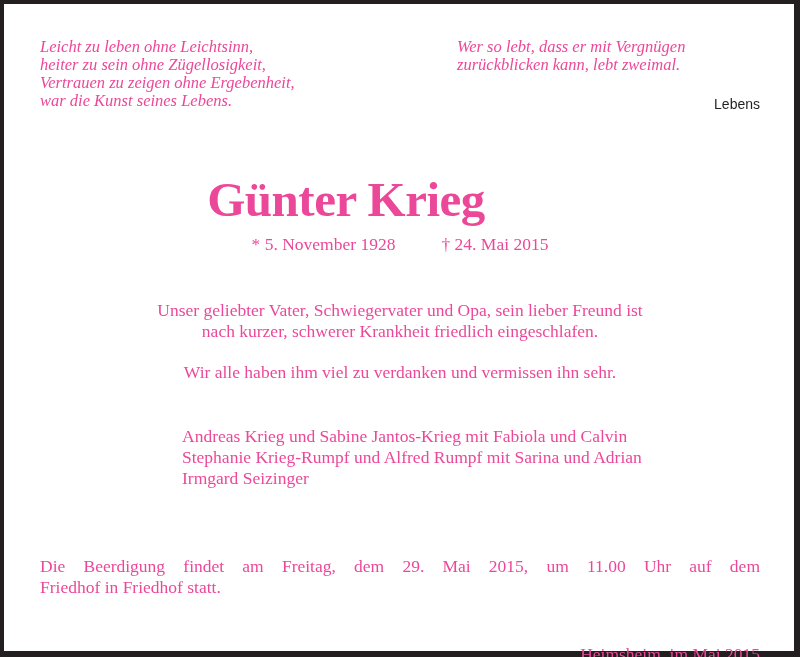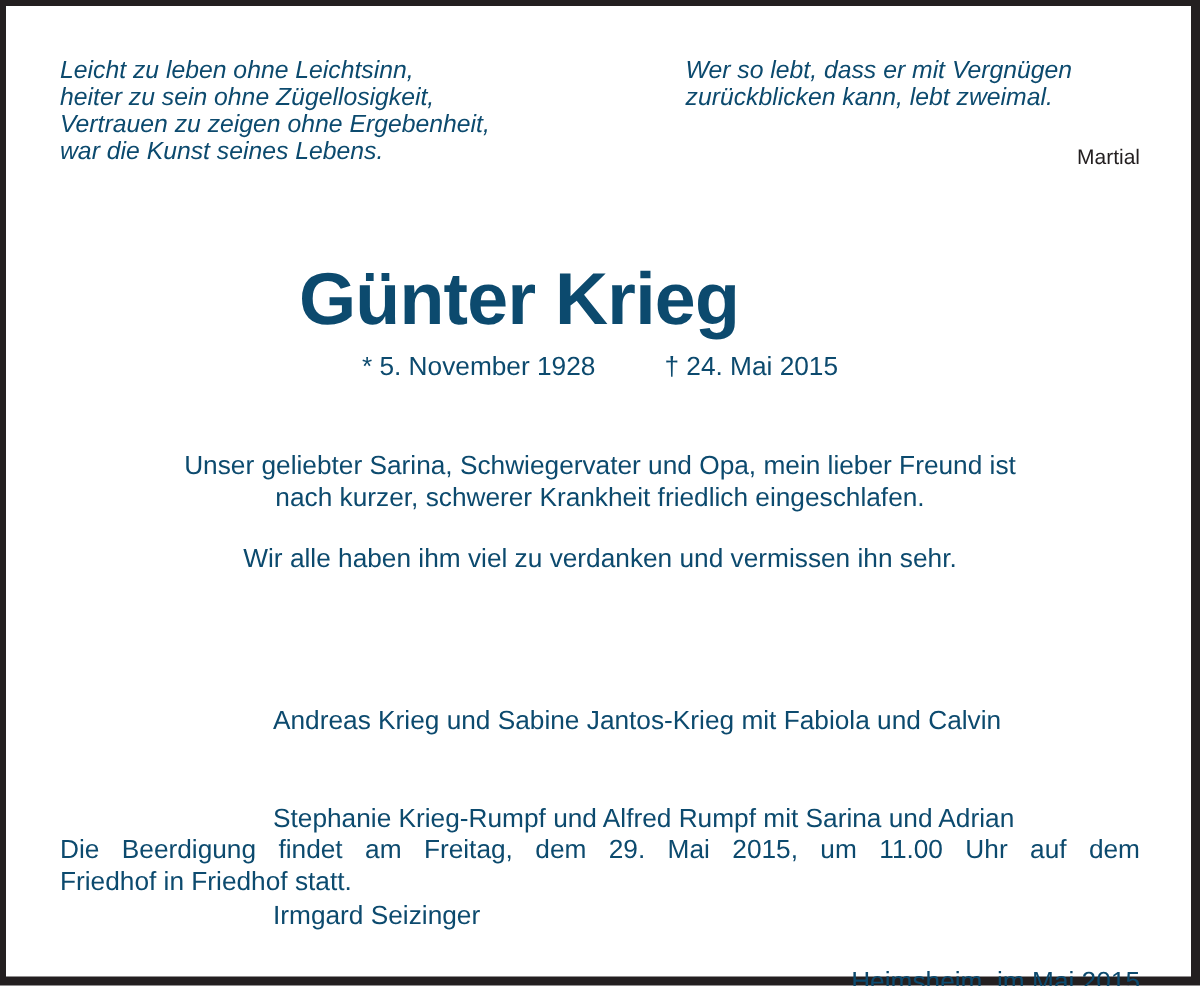--- a/index.html
+++ b/index.html
@@ -4,65 +4,65 @@
 <style>
   html, body { margin: 0; padding: 0; background: #ffffff; }
   body { width: 800px; height: 657px; overflow: hidden; }
   .frame {
     position: absolute; left: 0; top: 0;
     width: 800px; height: 657px; box-sizing: border-box;
     border-top: 4px solid #231f20; border-left: 4px solid #231f20;
     border-right: 6px solid #231f20; border-bottom: 6px solid #231f20;
     background: #ffffff;
   }
-  .t { position: absolute; color: #0c4a6e; font-family: Liberation Sans, sans-serif; white-space: nowrap; margin: 0; }
+  .t { position: absolute; color: #ec4899; font-family: Liberation Serif, serif; white-space: nowrap; margin: 0; }
   .quote { font-style: italic; font-size: 16.5px; line-height: 18px; }
   .quote-left { left: 40px; top: 38px; }
   .quote-right { left: 457px; top: 38px; }
   .attrib { position: absolute; right: 40px; top: 96px; font-size: 14px; font-style: normal; color:#231f20; font-family: "Liberation Sans", sans-serif; }
   .name { left: 0; width: 692px; top: 172px; text-align: center; font-weight: bold; font-size: 49px; line-height: 56px; letter-spacing: -0.5px; }
   .dates { top: 233px; left: 0; width: 800px; text-align: center; font-size: 17.5px; line-height: 22px; }
   .dates span { display: inline-block; }
   .dates .gap { width: 46px; }
   .body { left: 0; width: 800px; text-align: center; font-size: 17.5px; line-height: 21px; }
   .body1 { top: 300px; }
   .body2 { top: 362px; }
   .mourn { left: 182px; top: 426px; font-size: 17.5px; line-height: 21px; }
   .mourn .label { margin-bottom: 3px; display: block; }
-  .mourn .line { display: block; margin-top: 44px; }
+  .mourn .line { display: block; }
   .funeral { left: 40px; top: 556px; width: 720px; font-size: 17.5px; line-height: 21px; white-space: normal; text-align: justify; text-align-last: left; }
   .funeral .l1 { display: block; text-align: justify; text-align-last: justify; }
   .place { right: 40px; top: 596px; font-size: 17.5px; line-height: 21px; margin-top: 48px; }
 </style>
 </head>
 <body>
 
 <div class="frame"></div>
 
 <div class="t quote quote-left">
   <div>Leicht zu leben ohne Leichtsinn,</div>
   <div>heiter zu sein ohne Zügellosigkeit,</div>
   <div>Vertrauen zu zeigen ohne Ergebenheit,</div>
   <div>war die Kunst seines Lebens.</div>
 </div>
 
 <div class="t quote quote-right">
   <div>Wer so lebt, dass er mit Vergnügen</div>
   <div>zurückblicken kann, lebt zweimal.</div>
 </div>
-<div class="attrib">Martial</div>
+<div class="attrib">Lebens</div>
 
 <h1 class="t name">Günter Krieg</h1>
 
 <div class="t dates">
   <span>* 5. November 1928</span><span class="gap"></span><span>† 24. Mai 2015</span>
 </div>
 
 <div class="t body body1">
-  <div>Unser geliebter Sarina, Schwiegervater und Opa, mein lieber Freund ist</div>
+  <div>Unser geliebter Vater, Schwiegervater und Opa, sein lieber Freund ist</div>
   <div>nach kurzer, schwerer Krankheit friedlich eingeschlafen.</div>
 </div>
 
 <div class="t body body2">Wir alle haben ihm viel zu verdanken und vermissen ihn sehr.</div>
 
 <div class="t mourn">
   <span class="line">Andreas Krieg und Sabine Jantos-Krieg mit Fabiola und Calvin</span>
   <span class="line">Stephanie Krieg-Rumpf und Alfred Rumpf mit Sarina und Adrian</span>
   <span class="line">Irmgard Seizinger</span>
 </div>

